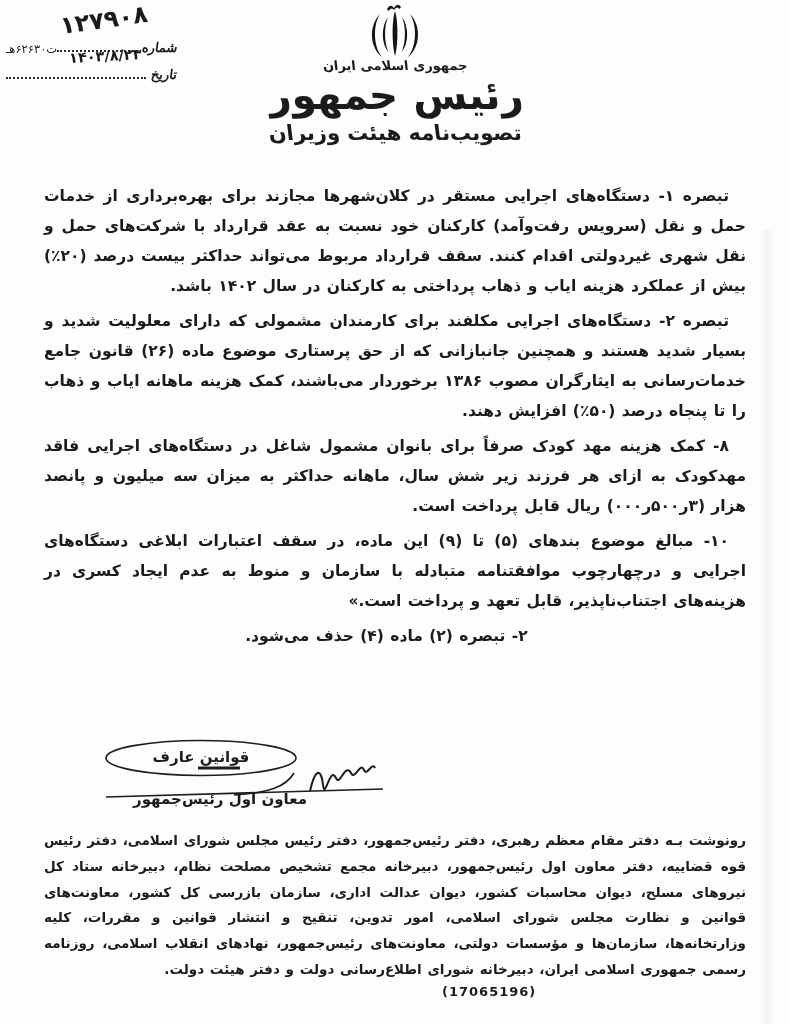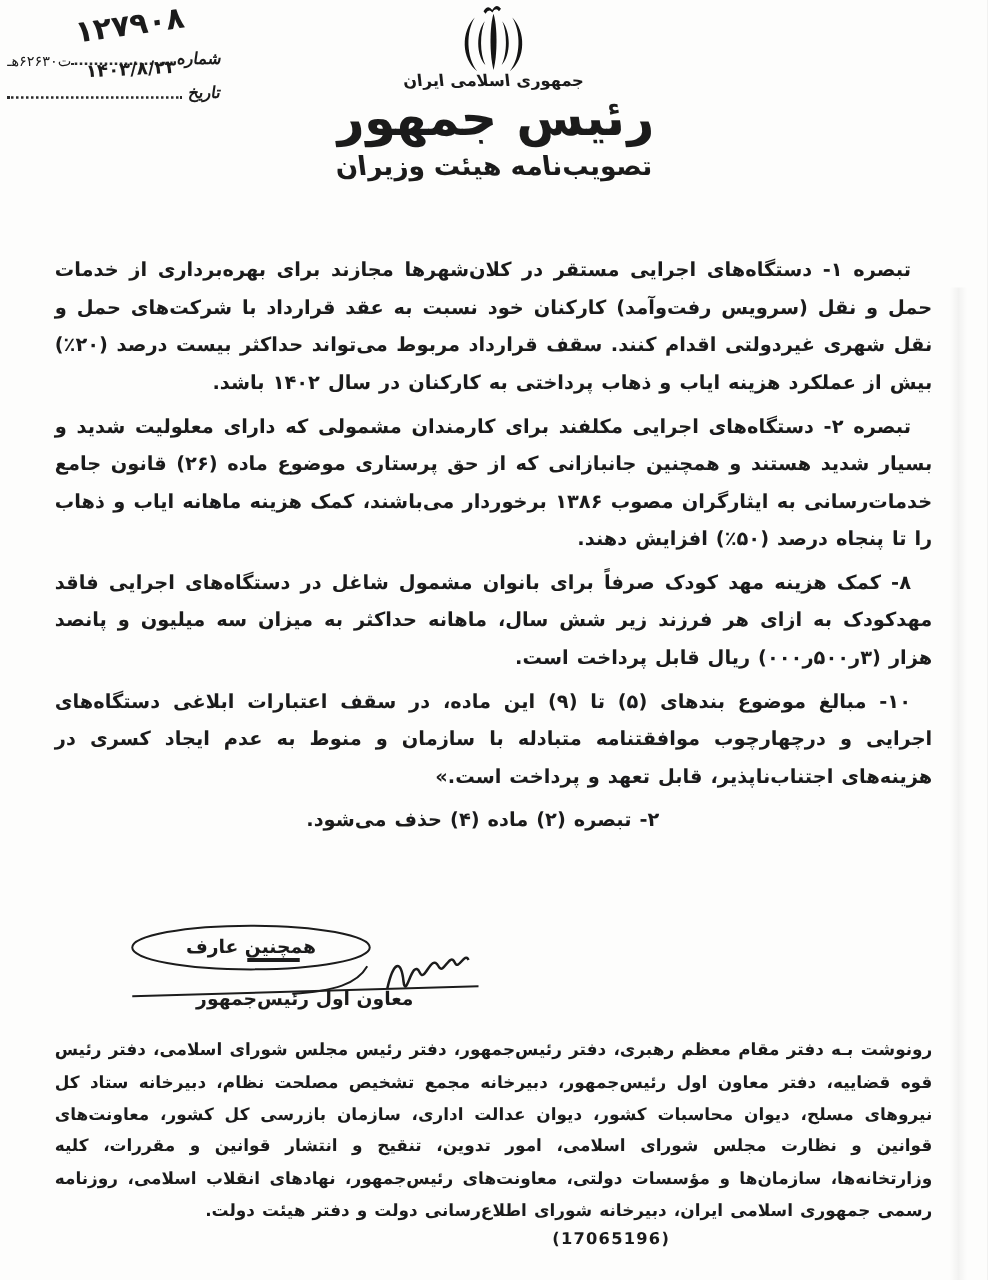--- a/index.html
+++ b/index.html
@@ -30,36 +30,36 @@
     position:absolute; right:28px; top:-34px;
     font-size:24px; font-weight:bold; letter-spacing:4px;
     transform:rotate(-8deg); white-space:nowrap;
   }
   .hand-date {
     position:absolute; right:34px; top:-19px;
     font-size:14.5px; font-weight:bold; letter-spacing:2px;
     transform:rotate(-3deg); white-space:nowrap;
   }
   
-  .body-text { position:absolute; top:181px; right:44px; left:44px; text-align:justify; text-justify:inter-word;margin-top:20px; }
+  .body-text { position:absolute; top:181px; right:44px; left:44px; text-align:justify; text-justify:inter-word; }
   .body-text p {
     font-size:15.5px; font-weight:bold; line-height:30px;
     margin:0 0 5px; text-indent:17px; word-spacing:1px;
   }
   .body-text p.short { text-align:center; }
   
   .signature { position:absolute; top:731px; left:98px; width:320px; height:92px; direction:rtl; }
   .sig-art { position:absolute; inset:0; }
   .sig-name {
     position:absolute; left:14px; top:17px; width:178px; text-align:center;
     font-size:15px; font-weight:bold; white-space:nowrap;
   }
   .sig-role {
     position:absolute; left:32px; top:59px; width:180px; text-align:center;
-    font-size:15px; font-weight:bold; white-space:nowrap;margin-left:24px;
+    font-size:15px; font-weight:bold; white-space:nowrap;
   }
   
   .footer { position:absolute; top:828px; right:44px; left:44px; text-align:justify; text-justify:inter-word; }
   .footer p { font-size:13.5px; line-height:25.8px; font-weight:bold; word-spacing:1px; }
   .footer .lead { font-weight:bold; }
   .footer .rest { font-weight:bold; }
   .ref-number { position:absolute; top:984px; left:442px; font-size:13px; font-weight:bold; letter-spacing:1px; }
   
   .scan-edge { position:absolute; top:230px; bottom:0; right:16px; width:14px;
     background:linear-gradient(to right, rgba(0,0,0,0), rgba(0,0,0,0.045), rgba(0,0,0,0)); }
@@ -114,21 +114,21 @@
   <div class="signature">
     <svg class="sig-art" width="320" height="92" viewBox="0 0 320 92" aria-hidden="true">
       <g fill="none" stroke="#1c1c1c">
         <ellipse cx="103" cy="27" rx="95" ry="17.5" stroke-width="1.6"></ellipse>
         <path d="M100 37 h42" stroke-width="3.2"></path>
         <path d="M212 60 c5 -22 11 -24 13 -6 c2 16 7 -20 13 -7 c4 9 9 -16 15 -5 c4 8 9 -12 13 -3 c3 7 8 -9 11 -2" stroke-width="2"></path>
         <path d="M196 42 c-8 14 -26 20 -60 22" stroke-width="1.6"></path>
         <path d="M8 66 L285 58" stroke-width="1.6"></path>
       </g>
     </svg>
-    <span class="sig-name">همچنین عارف</span>
+    <span class="sig-name">قوانین عارف</span>
     <span class="sig-role">معاون اول رئیس‌جمهور</span>
   </div>
 
   <footer class="footer">
     <p><span class="lead">رونوشت بـه</span><span class="rest"> دفتر مقام معظم رهبری، دفتر رئیس‌جمهور، دفتر رئیس مجلس شورای اسلامی، دفتر رئیس قوه قضاییه، دفتر معاون اول رئیس‌جمهور، دبیرخانه مجمع تشخیص مصلحت نظام، دبیرخانه ستاد کل نیروهای مسلح، دیوان محاسبات کشور، دیوان عدالت اداری، سازمان بازرسی کل کشور، معاونت‌های قوانین و نظارت مجلس شورای اسلامی، امور تدوین، تنقیح و انتشار قوانین و مقررات، کلیه وزارتخانه‌ها، سازمان‌ها و مؤسسات دولتی، معاونت‌های رئیس‌جمهور، نهادهای انقلاب اسلامی، روزنامه رسمی جمهوری اسلامی ایران، دبیرخانه شورای اطلاع‌رسانی دولت و دفتر هیئت دولت.</span></p>
   </footer>
   <div class="ref-number">(17065196)</div>
 
   <div class="scan-edge"></div>
 </div>

